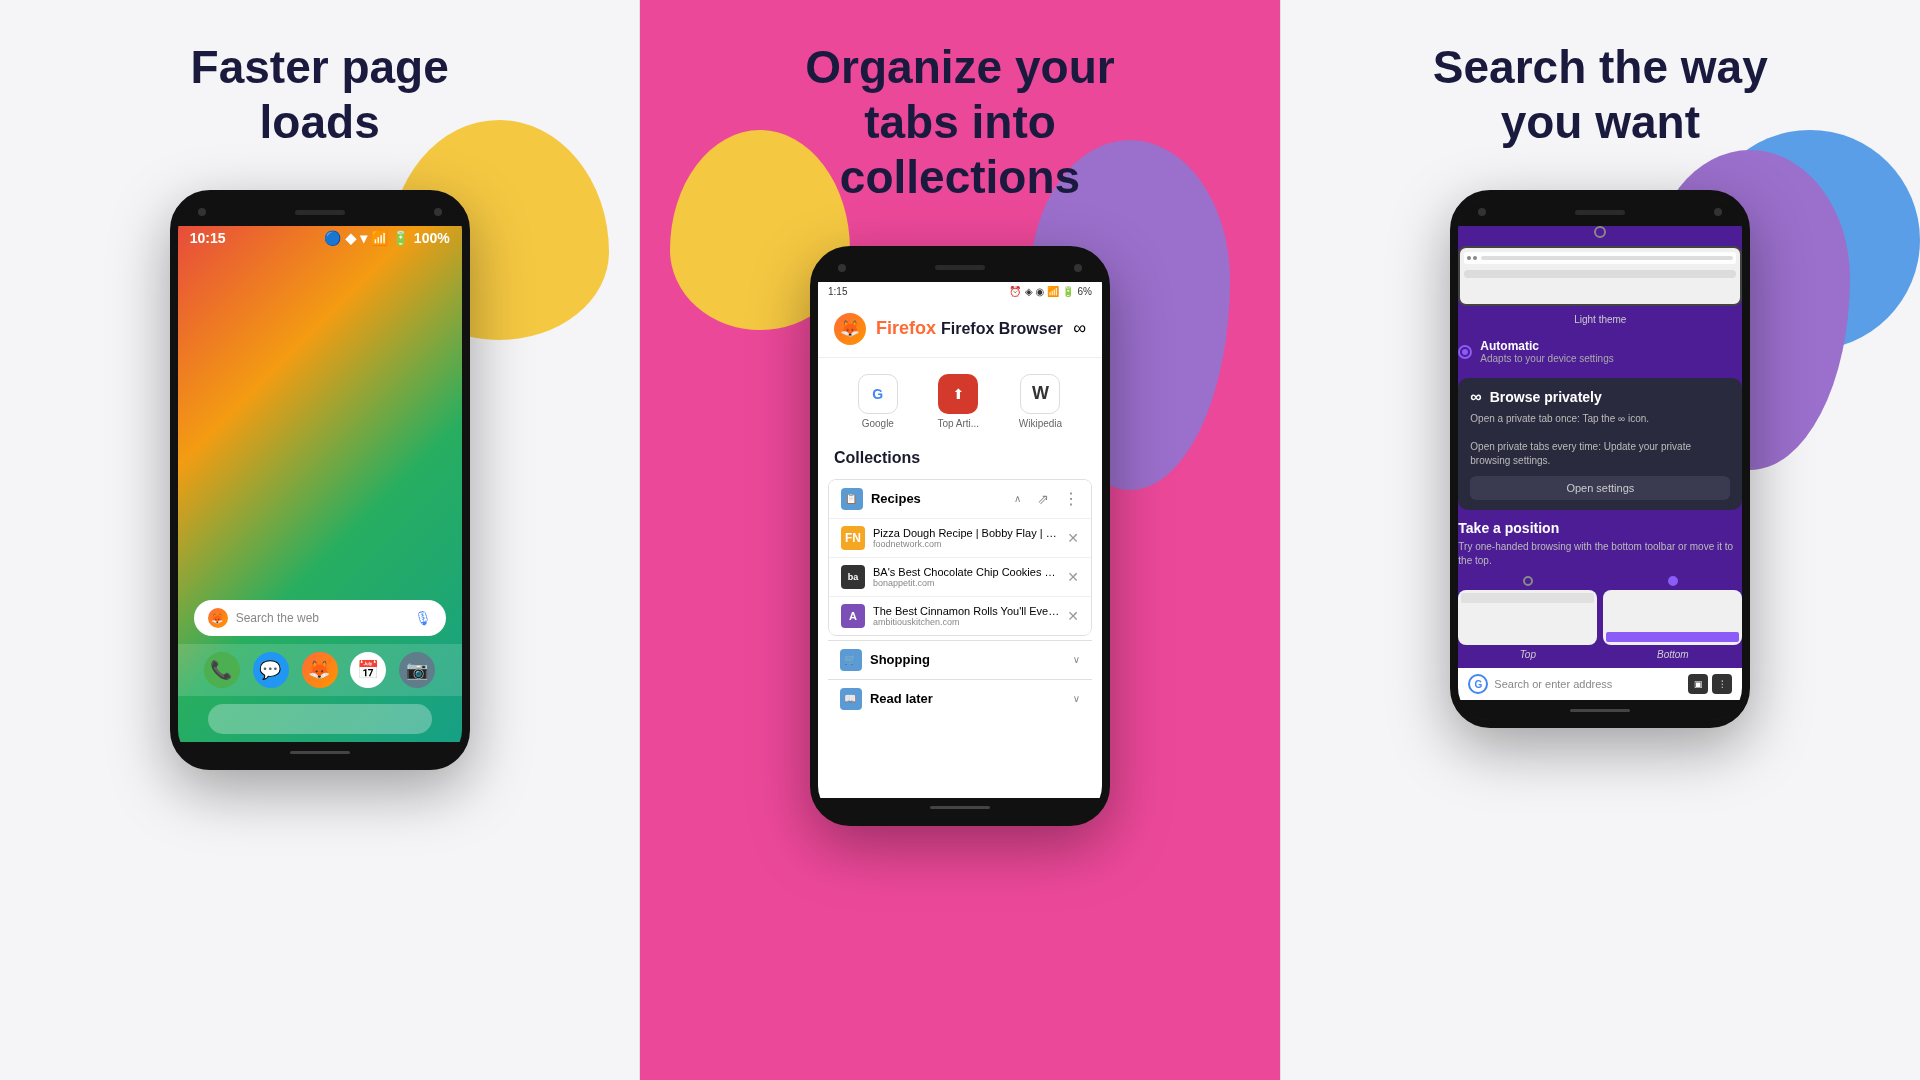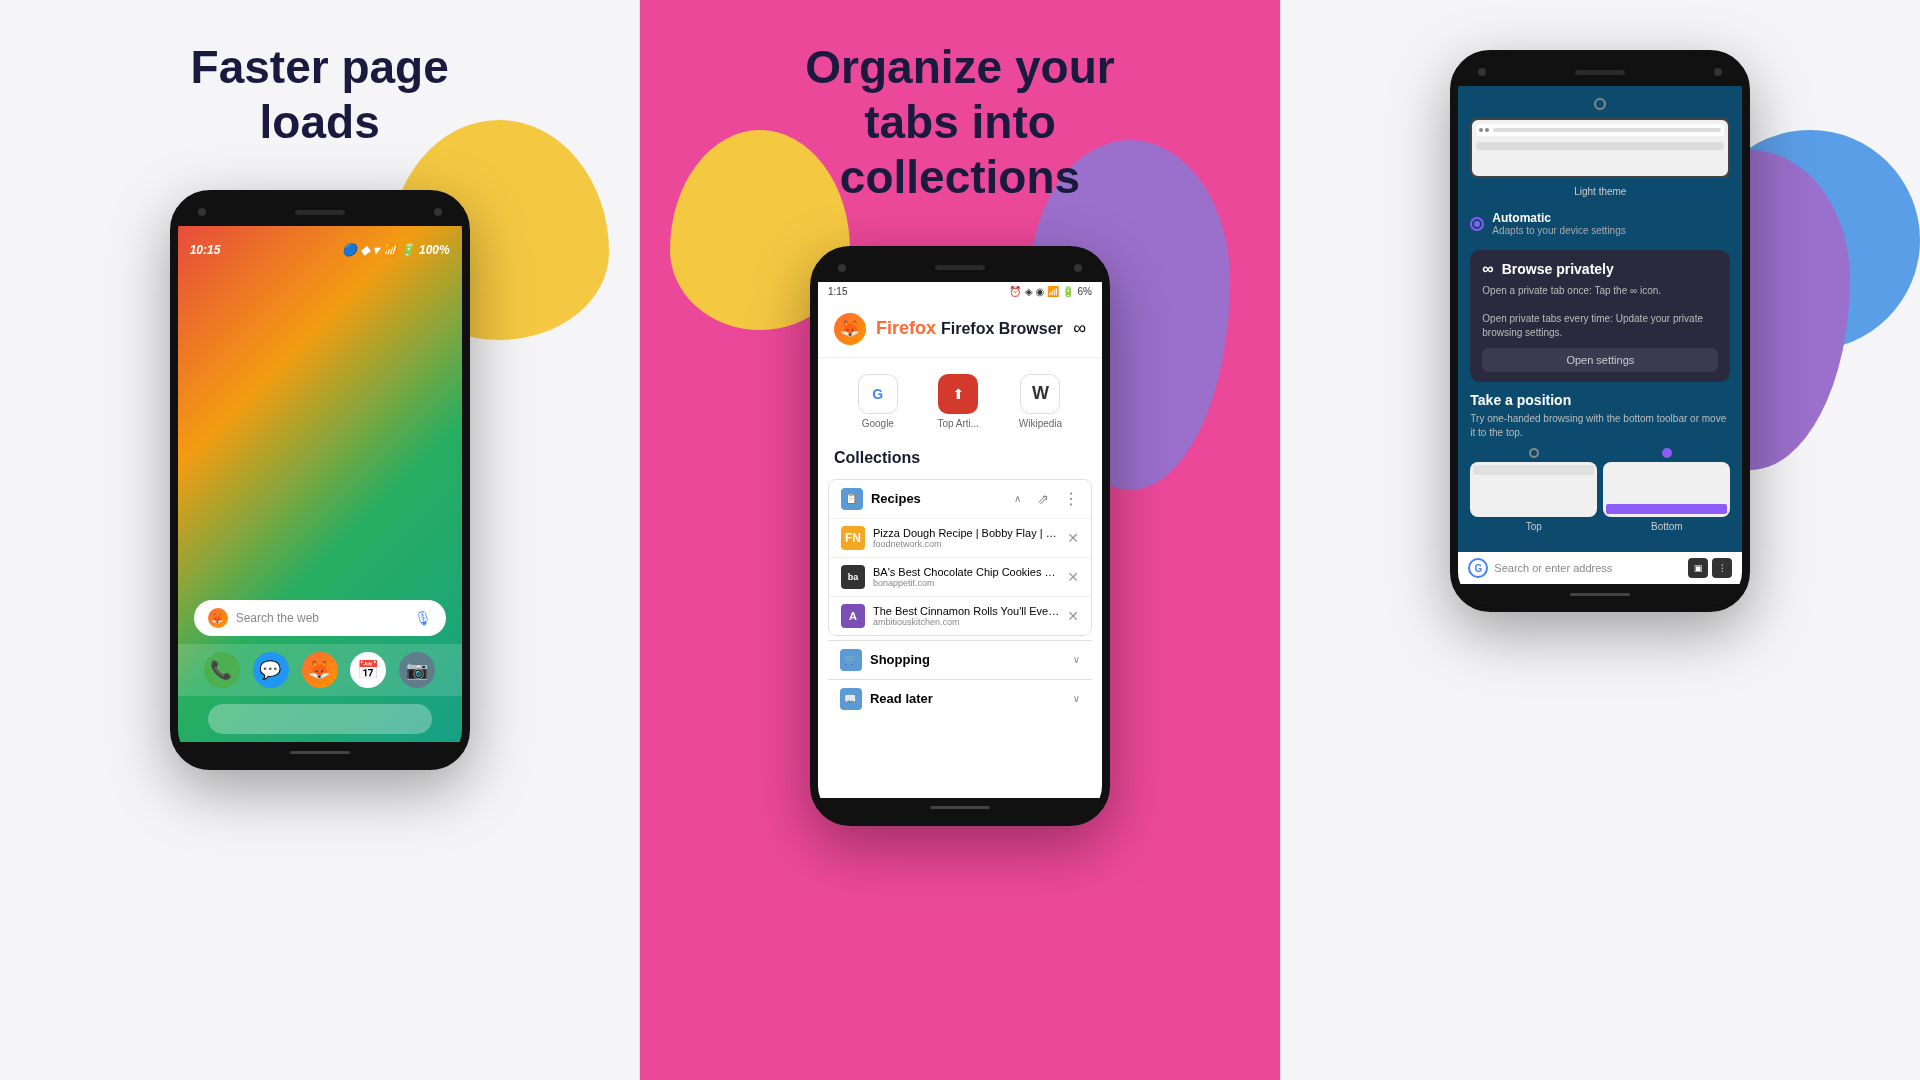--- a/index.html
+++ b/index.html
@@ -99,25 +99,24 @@
     .homescreen {
       flex: 1;
       background: linear-gradient(135deg, #e74c3c 0%, #f39c12 30%, #27ae60 60%, #16a085 100%);
       position: relative;
       display: flex;
       flex-direction: column;
     }
     .homescreen-status {
       display: flex;
       justify-content: space-between;
-      padding: 17px 12px;
+      padding: 4px 12px;
       color: white;
-      font-size: 12px;
+      font-size: 14px;
       font-weight: 600;
-      font-style: italic;
     }
     .homescreen-icons-top {
       flex: 1;
     }
     .homescreen-search-bar {
       background: white;
       border-radius: 25px;
       margin: 8px 16px;
       padding: 8px 14px;
       display: flex;
@@ -310,23 +309,22 @@
       box-shadow: 0 20px 60px rgba(0,0,0,0.35);
       overflow: hidden;
       margin-top: 10px;
       z-index: 3;
       position: relative;
       display: flex;
       flex-direction: column;
     }
     .dark-screen {
       flex: 1;
-      background: #0c4a6e;
+      background: #4c1d95;
       color: white;
-      padding: 12px;
       overflow: hidden;
     }
     .theme-section {
       display: flex;
       gap: 10px;
       margin-bottom: 12px;
     }
     .theme-option {
       flex: 1;
       display: flex;
@@ -442,20 +440,21 @@
     }
     .position-subtitle {
       font-size: 10px;
       color: #bbb;
       margin-bottom: 8px;
       line-height: 1.4;
     }
     .position-options {
       display: flex;
       gap: 6px;
+      font-style: italic;
     }
     .position-option {
       flex: 1;
       display: flex;
       flex-direction: column;
       align-items: center;
       gap: 4px;
     }
     .position-preview {
       width: 100%;
@@ -694,20 +693,22 @@
     </div>
   </div>
 </div>
 
 <div class="panel-divider"></div>
 
 <div class="panel panel-3">
   <div style="position:absolute; right:0px; top:130px; width:220px; height:220px; background:#5b9ee8; border-radius:50%; z-index:0;"></div>
   <div style="position:absolute; right:70px; top:150px; width:200px; height:320px; background:#9b6fcc; border-radius:50% 50% 50% 50% / 40% 40% 60% 60%; z-index:1;"></div>
 
+  <h2 class="panel-title" style="white-space: pre-line;">Search the way
+you want</h2>
 
   <div class="panel-3-content">
     <div class="phone-notch-bar">
       <div class="camera"></div>
       <div class="speaker"></div>
       <div class="camera"></div>
     </div>
     <div class="dark-screen">
 
       <div class="theme-section">

